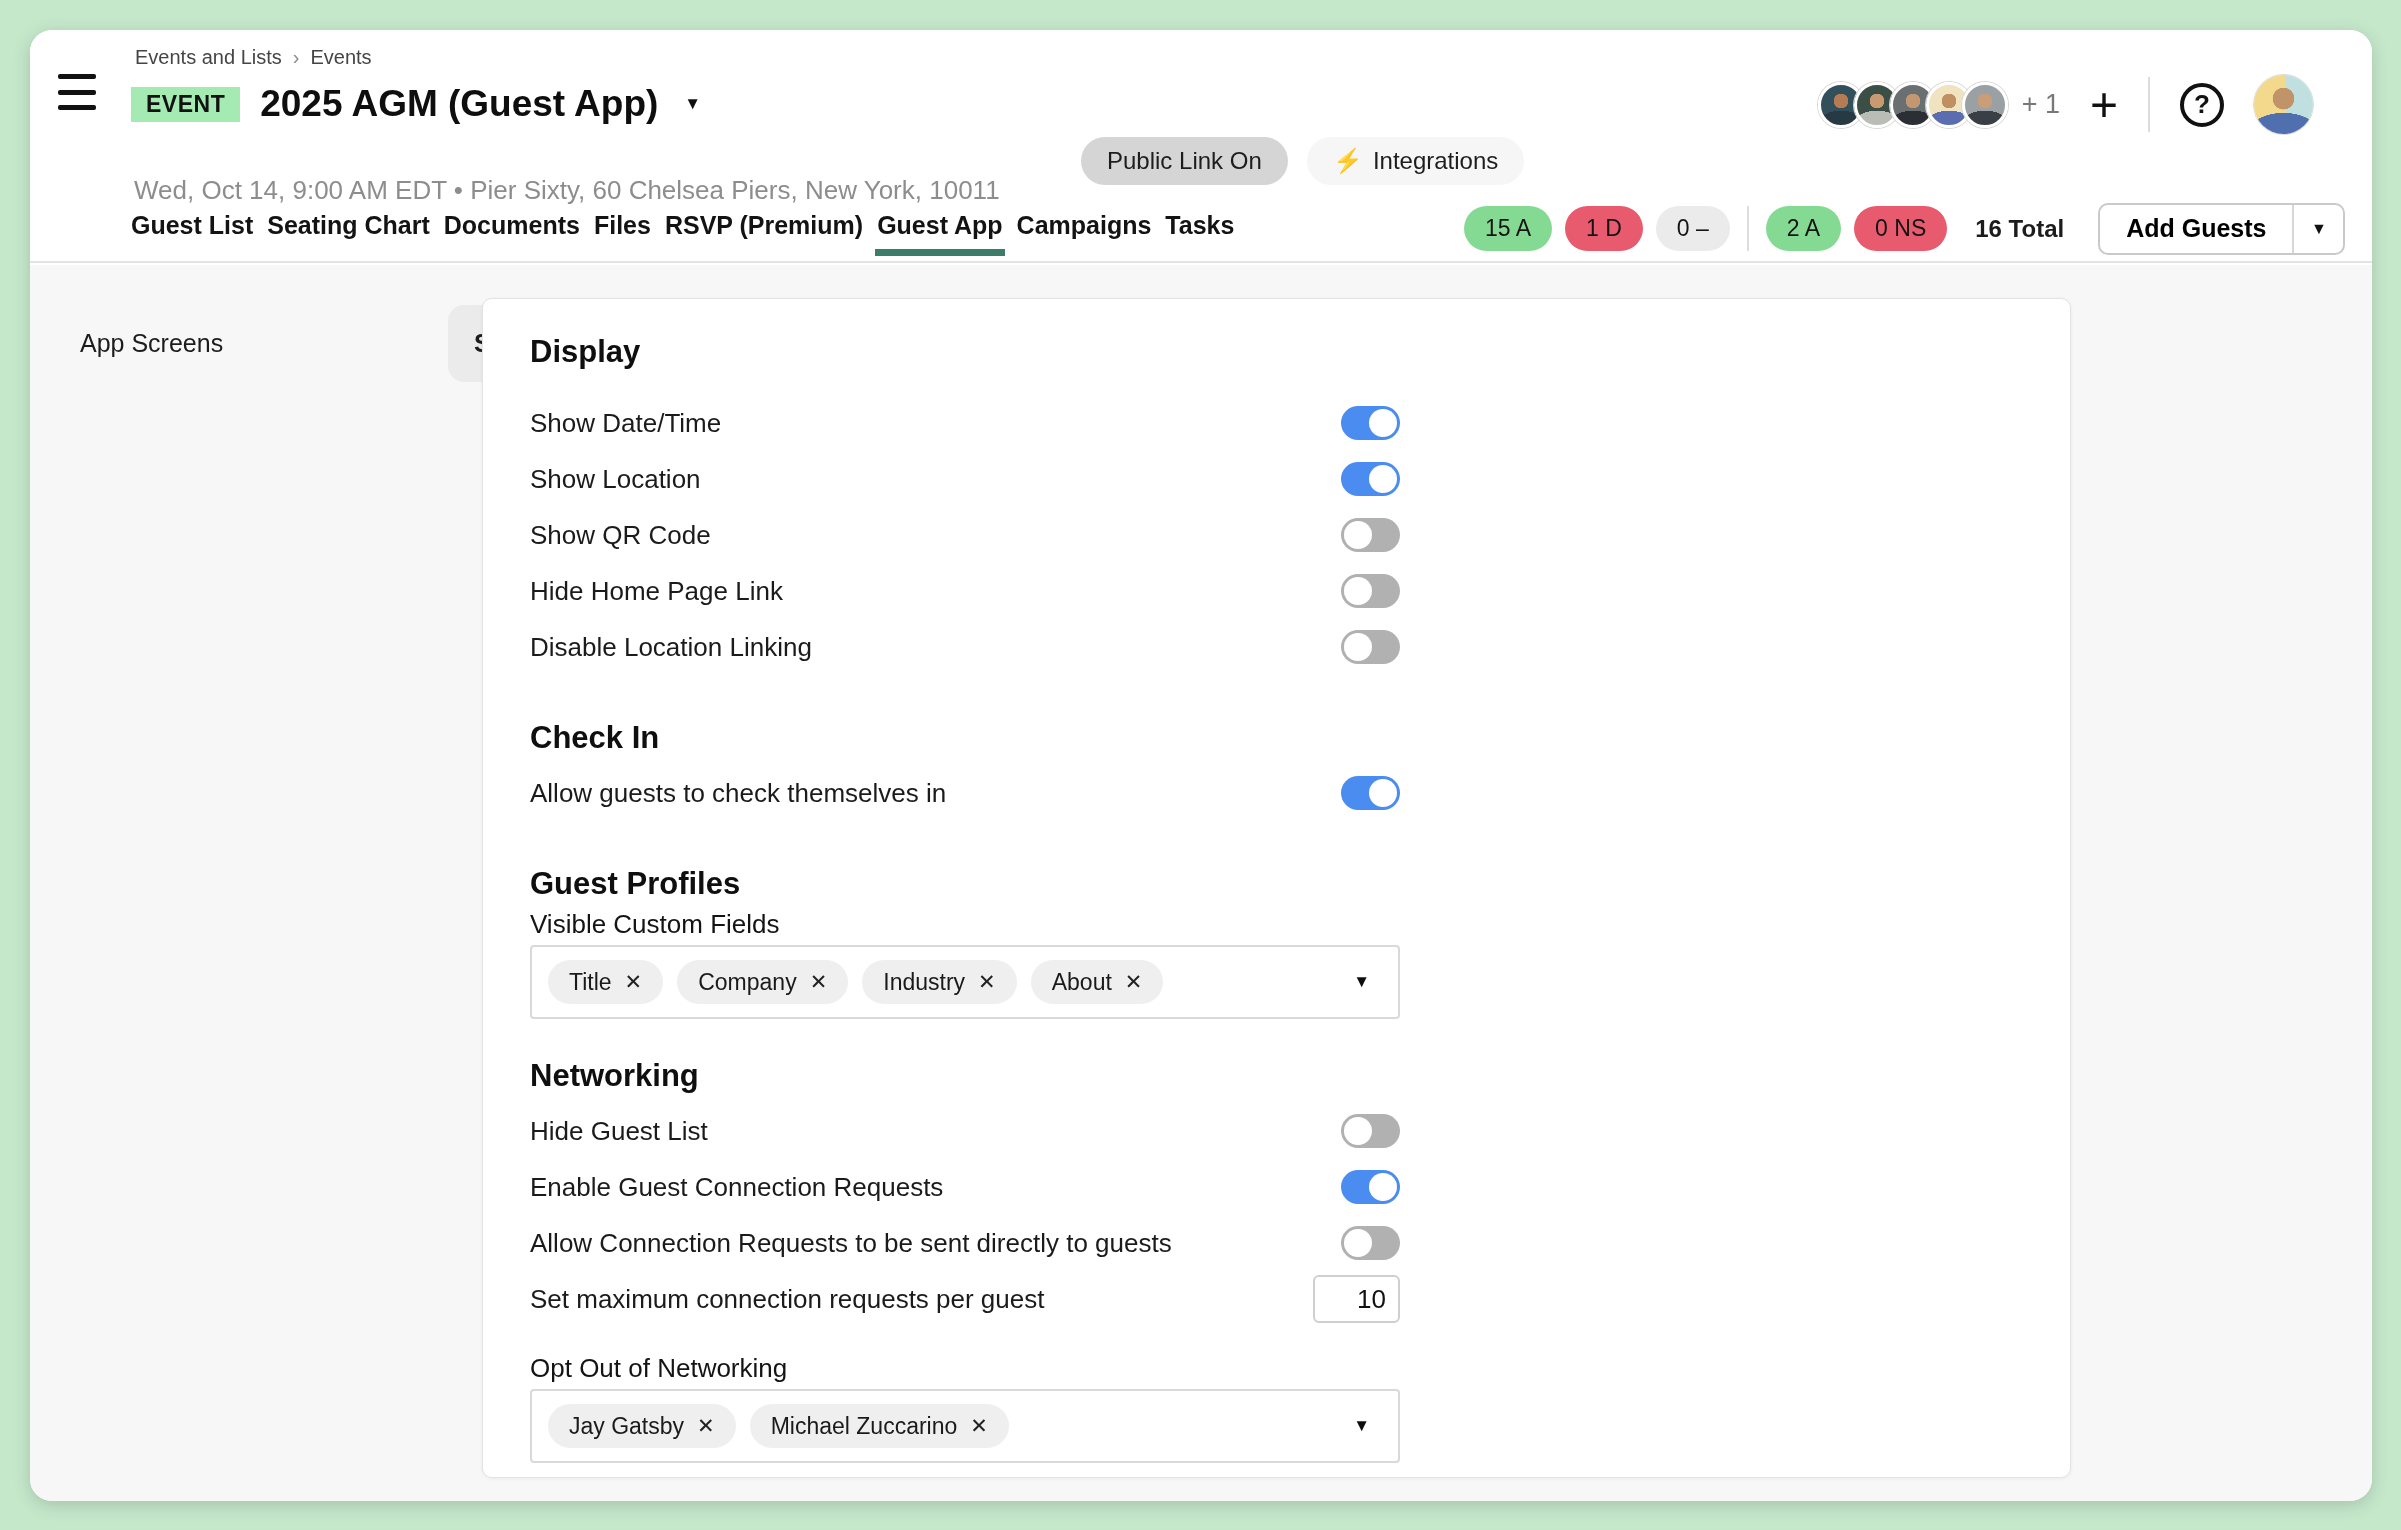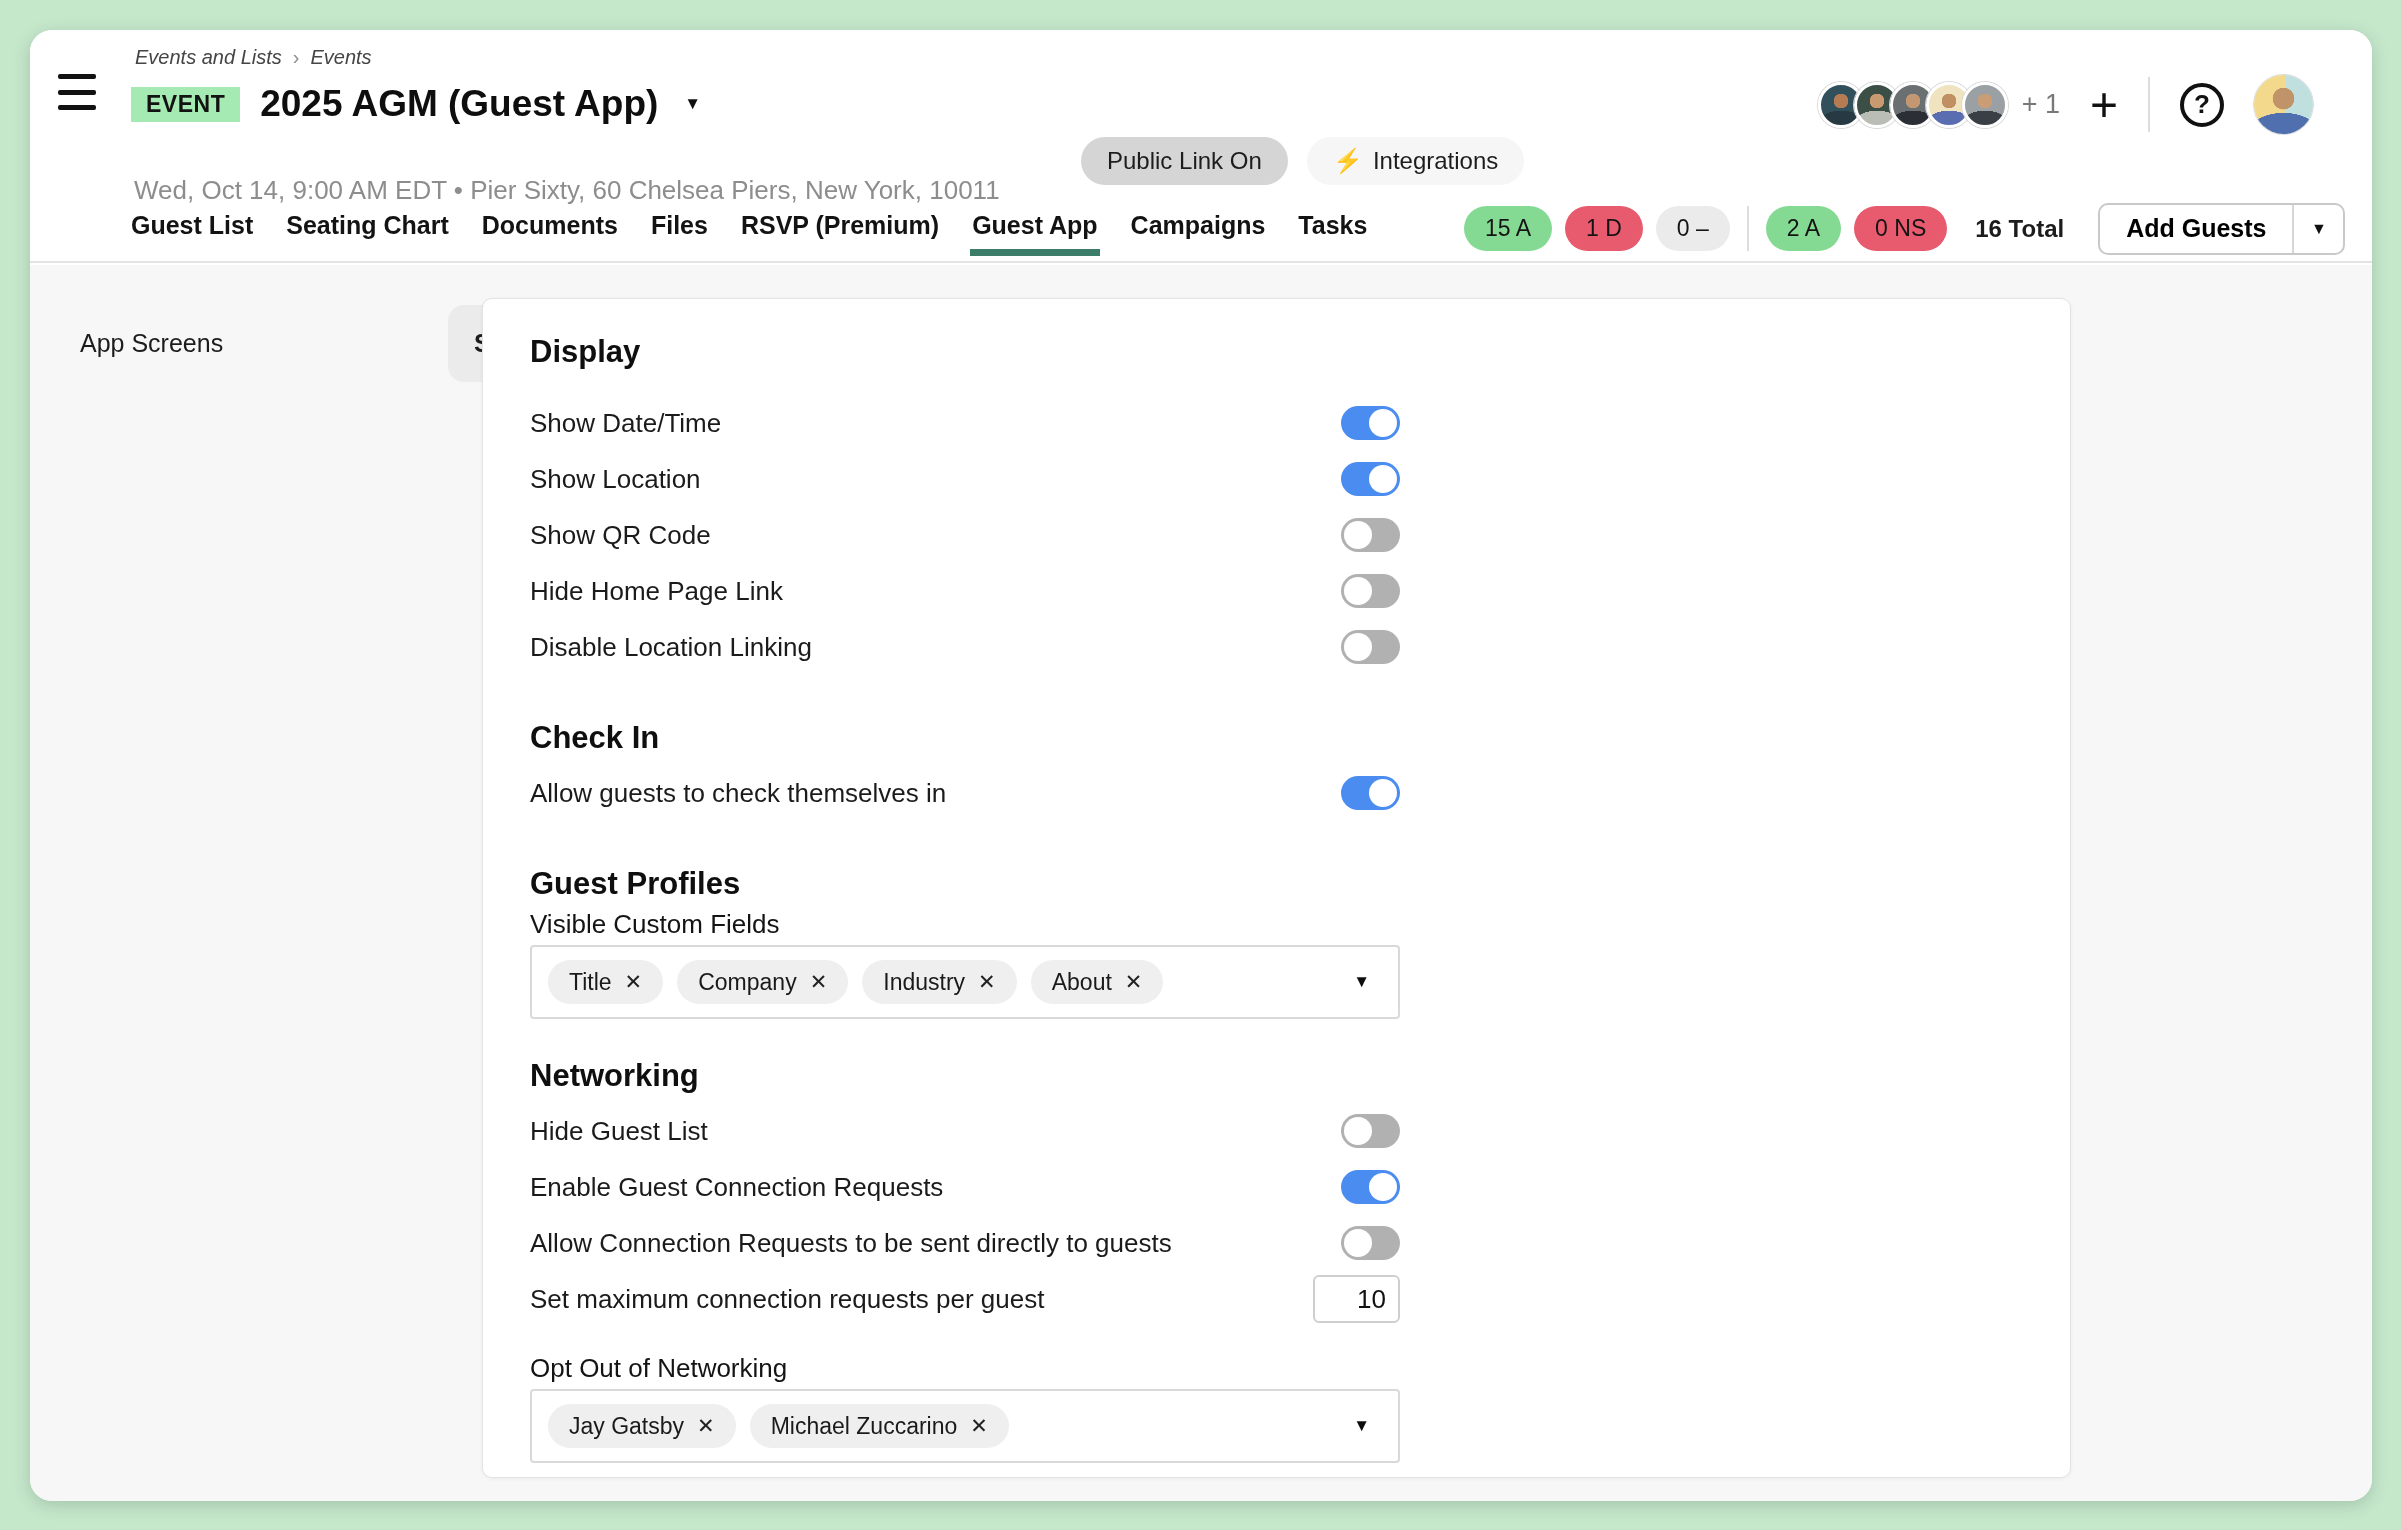--- a/index.html
+++ b/index.html
@@ -36,21 +36,21 @@
     position:absolute; left:28px; top:44px; width:40px; height:36px;
     background:none; border:none; cursor:pointer;
     display:flex; flex-direction:column; justify-content:space-between;
   }
   .hamburger span{display:block; width:38px; height:5px; background:#111; border-radius:2px;}
   .breadcrumb{
     position:absolute; left:105px; top:16px;
     font-size:20px; color:#454545; display:flex; align-items:center; gap:11px;
   }
   .breadcrumb .chev{color:#8a8a8a; font-size:20px;}
-  .crumb{cursor:pointer;font-style:italic;}
+  .crumb{cursor:pointer;}
   .title-row{
     position:absolute; left:101px; top:53px;
     display:flex; align-items:center;
   }
   .event-badge{
     background:var(--badge-green); color:#121212;
     font-size:23px; font-weight:700; letter-spacing:0.5px;
     padding:4px 15px; border-radius:0;
   }
   .page-title{font-size:37px; font-weight:700; color:#0e0e0e; margin-left:20px;}
@@ -116,21 +116,21 @@
     width:59px; height:59px; border-radius:50%; margin-left:30px; cursor:pointer;
     box-shadow:0 0 0 1px #ddd;
     background:
       radial-gradient(circle at 50% 40%, #c09368 0 23%, transparent 24%),
       radial-gradient(ellipse 62% 38% at 50% 102%, #4f6fae 0 99%, transparent 100%),
       linear-gradient(90deg,#f3d98b 0 55%, #bfe0df 55% 100%);
   }
   
   .tab-bar{
     position:absolute; left:101px; top:170px; height:50px;
-    display:flex; align-items:center; gap:33px;
+    display:flex; align-items:center; gap:14px;
   }
   .tab{
     position:relative; background:none; border:none; cursor:pointer;
     font-size:25px; font-weight:700; color:#131313; font-family:inherit;
     height:50px; white-space:nowrap;
   }
   .tab.active::after{
     content:""; position:absolute; left:-2px; right:-2px; bottom:-6px;
     height:7px; background:var(--tab-underline);
   }

